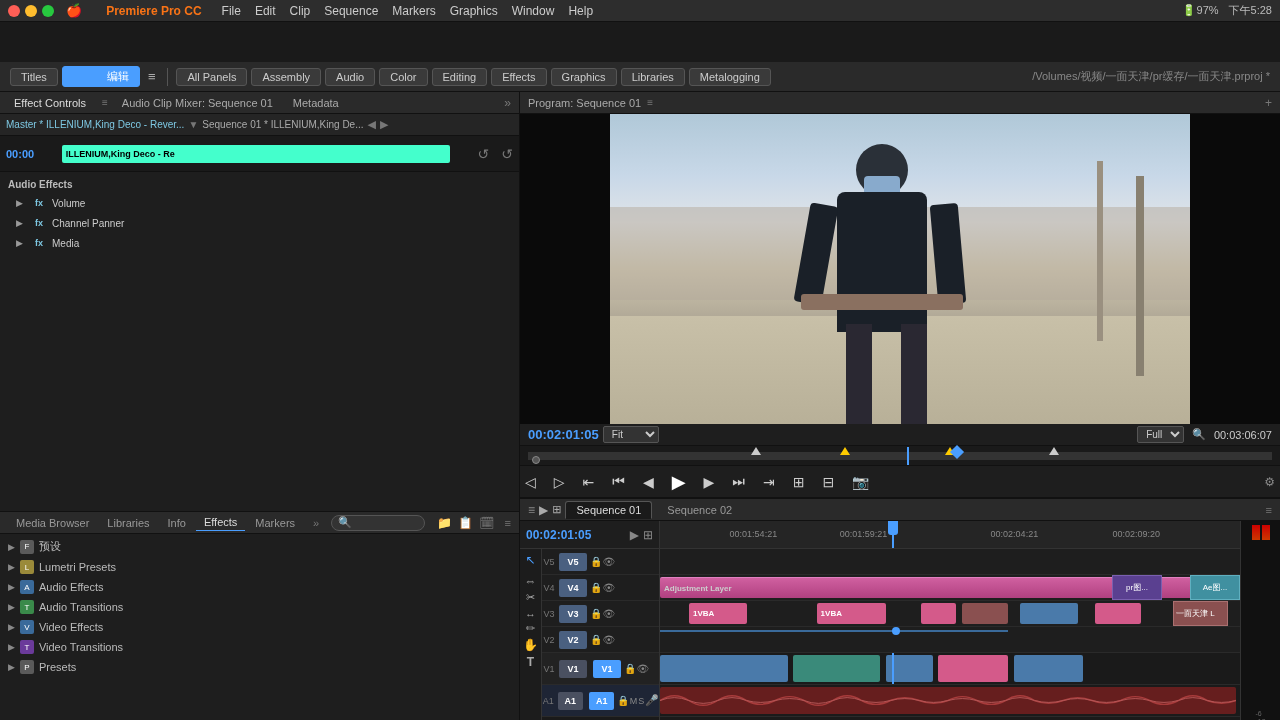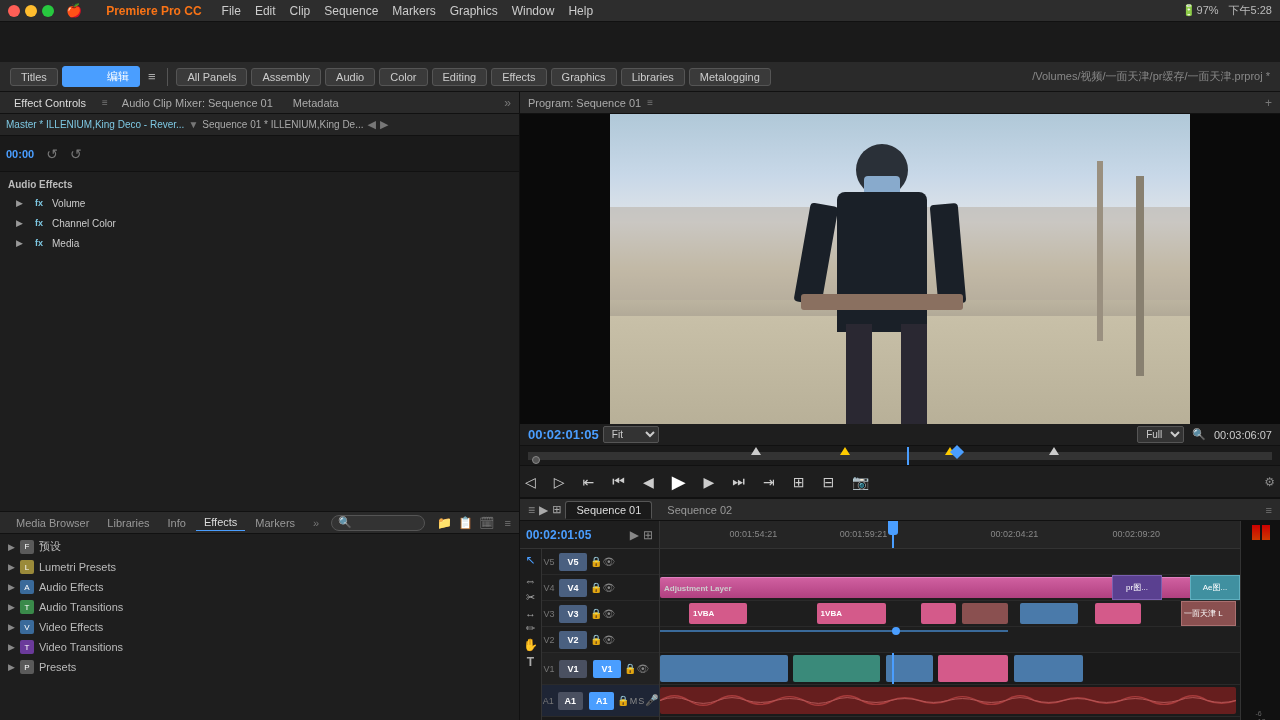--- a/index.html
+++ b/index.html
@@ -225,35 +225,40 @@
         <span class="nudge-arrow">▼</span>
         <span class="ec-track-name2">Sequence 01 * ILLENIUM,King De...</span>
         <span class="panel-extra-icons">
           <span>◀</span>
           <span>▶</span>
         </span>
       </div>
 
       <div style="height:36px; background:#1a1a1a; display:flex; align-items:center; border-bottom:1px solid #111; position:relative;">
         <span class="ec-timecode">00:00</span>
+        <div style="flex:1; position:relative; height:100%; overflow:hidden;">
+          <div style="position:absolute; top:50%; left:5%; right:5%; transform:translateY(-50%); height:18px; background:#4fc; border-radius:2px; display:flex; align-items:center; padding:0 4px; font-size:9px; color:#000; font-weight:bold; overflow:hidden; white-space:nowrap;">
+            <span>ILLENIUM,King Deco - Re</span>
+          </div>
+        </div>
         <span class="ec-reset">↺</span>
         <span class="ec-reset">↺</span>
       </div>
 
       <div class="ec-effects-list">
         <div class="ec-section-label">Audio Effects</div>
         <div class="ec-effect-row">
           <span class="ec-twirl">▶</span>
           <span class="ec-fx-icon">fx</span>
           <span class="ec-effect-name">Volume</span>
         </div>
         <div class="ec-effect-row">
           <span class="ec-twirl">▶</span>
           <span class="ec-fx-icon">fx</span>
-          <span class="ec-effect-name">Channel Color</span>
+          <span class="ec-effect-name">Channel Panner</span>
         </div>
         <div class="ec-effect-row">
           <span class="ec-twirl">▶</span>
           <span class="ec-fx-icon">fx</span>
           <span class="ec-effect-name">Media</span>
         </div>
       </div>
     </div>
 
     <div class="bottom-left">
@@ -560,21 +565,21 @@
               </div>
               <div class="clip clip-pink" style="left:45%;width:6%;position:absolute;">
                 <span class="clip-label"></span>
               </div>
               <div class="clip" style="left:52%;width:8%;position:absolute;background:#8a5050;">
                 <span class="clip-label"></span>
               </div>
               <div class="clip clip-blue" style="left:62%;width:10%;position:absolute;"></div>
               <div class="clip clip-pink" style="left:75%;width:8%;position:absolute;"></div>
 
-              <div style="position:absolute;right:4px;top:0;height:100%;width:55px;background:#8a5050;border:1px solid #aa7070;display:flex;align-items:center;">
+              <div style="position:absolute;right:12px;top:0;height:100%;width:55px;background:#8a5050;border:1px solid #aa7070;display:flex;align-items:center;">
                 <span style="font-size:8px;color:#fff;padding:0 2px;">一面天津 L</span>
               </div>
             </div>
 
             <div class="tl-track-row" style="background:#1e1e1e;">
               <div style="position:absolute;left:0;width:60%;top:3px;height:calc(100%-6px);background:#2a4a6a;border-top:2px solid #3a6a9a;"></div>
               <div style="position:absolute;left:62%;width:35%;top:3px;height:calc(100%-6px);background:#2a4a6a;"></div>
 
               <div style="position:absolute;left:40%;top:0;width:8px;height:8px;background:#4a9eff;border-radius:50%;"></div>
             </div>

